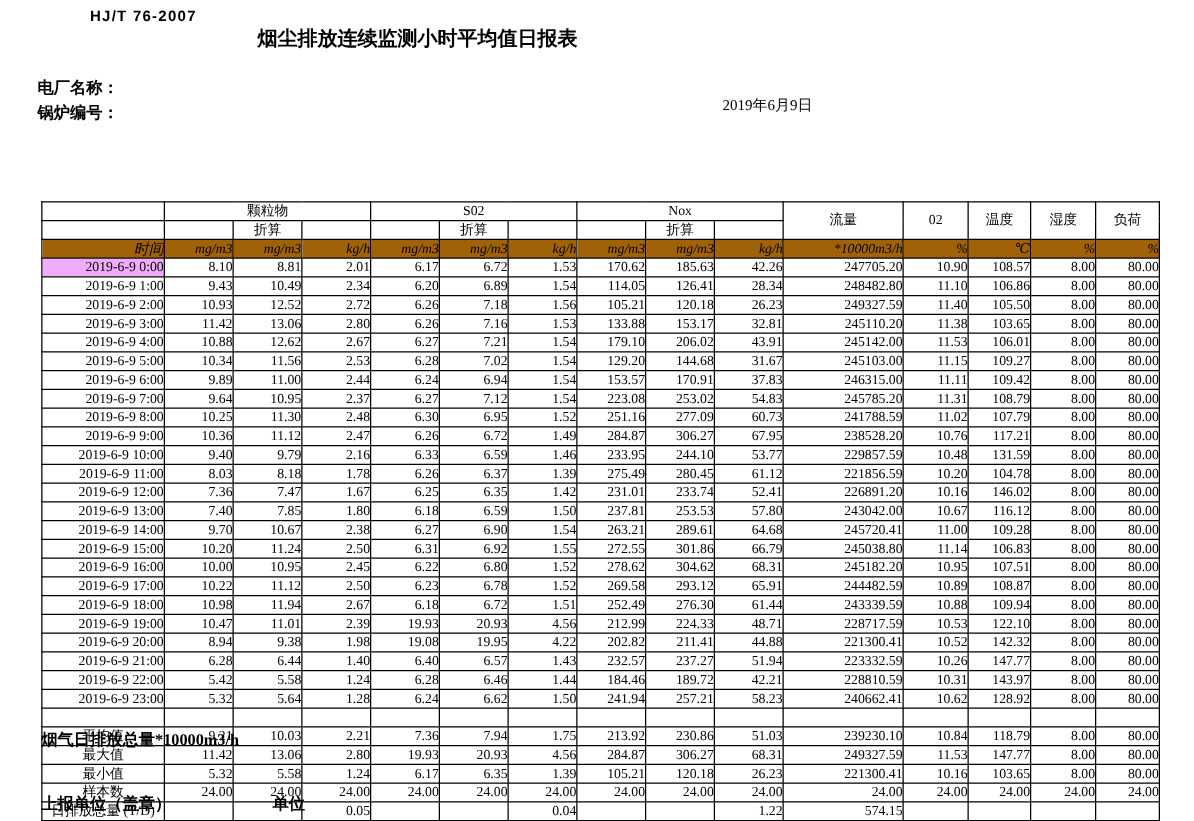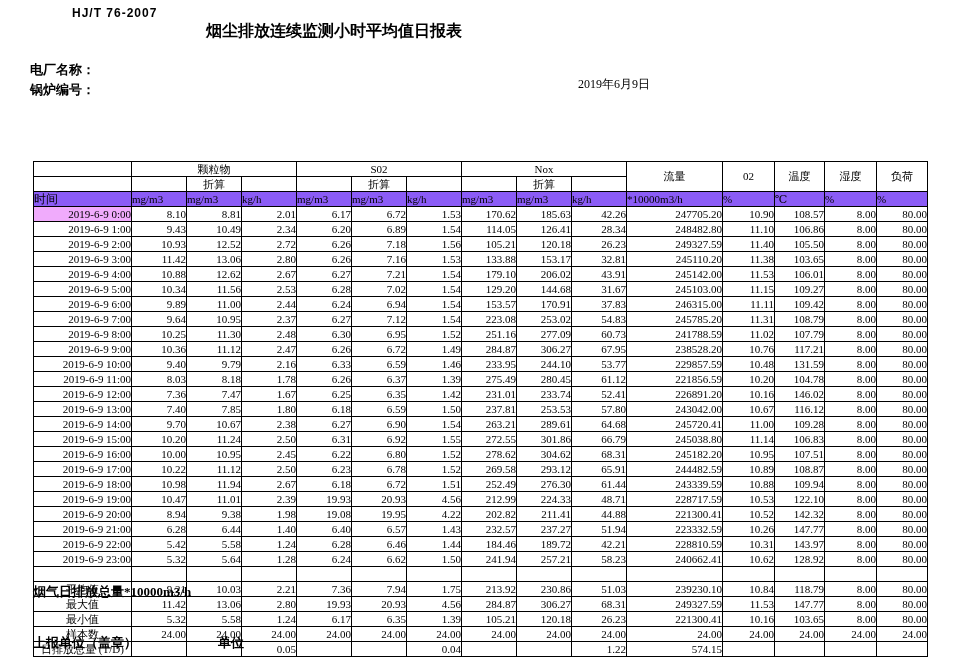--- a/index.html
+++ b/index.html
@@ -14,21 +14,21 @@
   .boiler{top:81px;}
   .date{position:absolute;top:76px;left:578px;font-size:12px;}
   table.report{position:absolute;top:124px;left:33px;border-collapse:collapse;
                table-layout:fixed;width:894px;font-size:11px;margin-top:37px;}
   table.report td{border:1px solid #000;height:14px;line-height:13px;padding:0;
                   overflow:hidden;white-space:nowrap;font-size:11px;}
   td.ctr{text-align:center;}
   td.num{text-align:right;padding-right:5px;}
   td.o2c{text-align:right;}
   td.time{text-align:right;padding-right:2px;}
-  td.green{background:#8b5cf6;text-align:left;}
+  td.green{background:#a16207;text-align:right;font-style:italic;}
   td.hl{background:#f0abfc;}
   td.sum-label{text-align:center;padding-right:2px;}
   .f-line{position:absolute;left:33px;font-weight:bold;font-size:13px;}
   .f1{top:583px;}
   .f2{top:634px;}
   .f3{position:absolute;left:218px;top:634px;font-weight:bold;font-size:13px;}
 </style>
 </head>
 <body>
 

